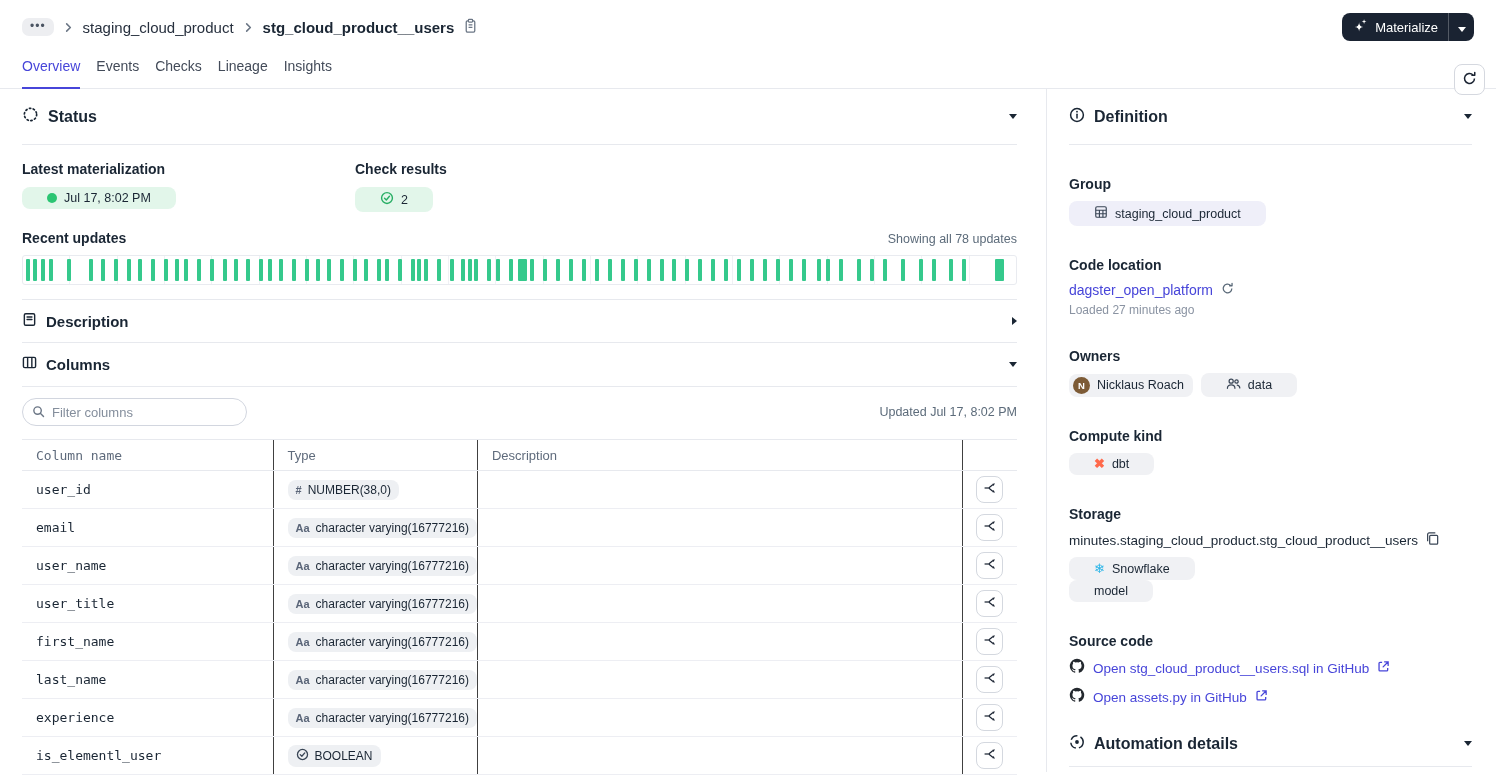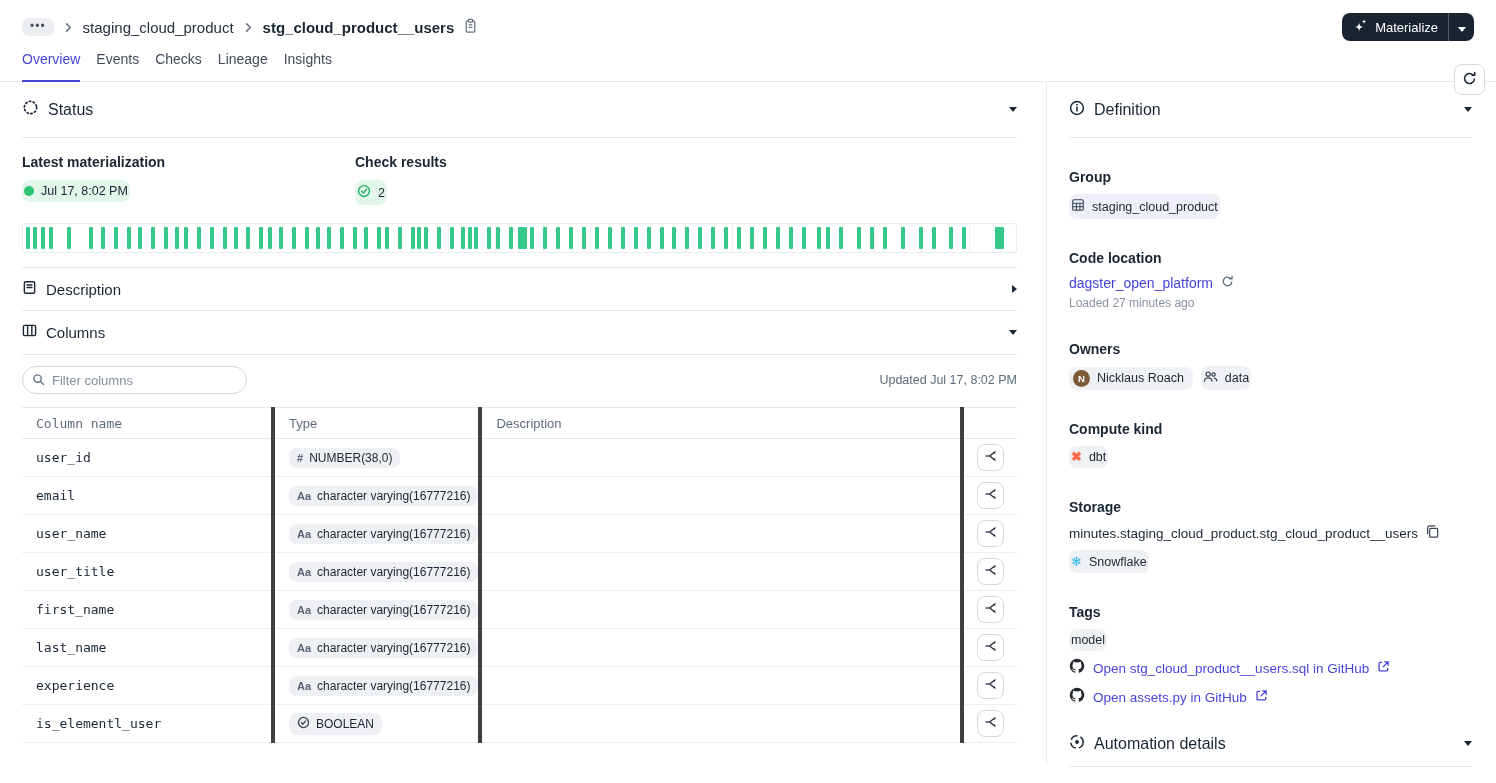--- a/index.html
+++ b/index.html
@@ -16,45 +16,45 @@
   .crumb-asset { font-weight:700; }
   .icon-btn { background:none; border:none; cursor:pointer; display:inline-flex; align-items:center; padding:0; }
 
   .materialize-split { display:flex; height:28px; border-radius:8px; overflow:hidden; background:var(--dark-button,#1A2332); }
   .mat-main { display:flex; align-items:center; gap:7px; background:transparent; border:none; color:#fff;
     font-size:13px; font-weight:500; padding:0 10px 0 11px; cursor:pointer; font-family:inherit; }
   .mat-caret { background:transparent; border:none; border-left:1px solid rgba(255,255,255,.25); width:26px;
     display:flex; align-items:center; justify-content:center; cursor:pointer; }
 
   
-  .tabs-row { display:flex; gap:16px; padding:0 22px; margin-top:4px; border-bottom:1px solid #E7E9EE;text-align:center; }
+  .tabs-row { display:flex; gap:16px; padding:0 22px; margin-top:11px; border-bottom:1px solid #E7E9EE;text-align:center; }
   .tab { font-size:14px; color:#434B59; padding:6px 0 13px; cursor:pointer; border-bottom:2px solid transparent; margin-bottom:-1px; }
   .tab.active { color:var(--accent,#4745D9); border-bottom-color:var(--accent,#4745D9); }
   .refresh-btn { position:absolute; top:64px; right:11px; width:31px; height:31px; border:1px solid #D5D8DF;
     border-radius:8px; background:#fff; display:flex; align-items:center; justify-content:center; cursor:pointer; }
 
   
   .content { display:flex; height:683px; }
   .left-panel  { width:1047px; border-right:1px solid #E7E9EE; padding:0 29px 0 22px; }
   .right-panel { flex:1; padding:0 24px 0 22px; }
 
   .section-header { display:flex; align-items:center; gap:9px; height:56px; border-bottom:1px solid #E7E9EE; }
   .section-header.small { height:44px; }
-  .section-title { font-size:16px; font-weight:400; }
+  .section-title { font-size:16px; font-weight:700; }
   .spacer { flex:1; }
   .caret-down { width:0; height:0; border-left:4.5px solid transparent; border-right:4.5px solid transparent;
     border-top:5px solid #1A2634; cursor:pointer; }
   .caret-right { width:0; height:0; border-top:4.5px solid transparent; border-bottom:4.5px solid transparent;
     border-left:5px solid #1A2634; cursor:pointer; }
 
   
   .status-content { padding:16px 0 14px; border-bottom:0; }
   .status-grid { display:grid; grid-template-columns:333px 1fr; }
   .field-label { font-size:14px; font-weight:700; margin-bottom:10px; }
-  .badge { display:inline-flex; align-items:center; gap:7px; border-radius:8px; padding:4px 2px; font-size:12.5px; }
+  .badge { display:inline-flex; align-items:center; gap:7px; border-radius:8px; padding:4px 25px; font-size:12.5px; }
   .badge.green { background:#E2F6EA; }
   .badge.gray  { background:#F0F1F4; }
   .badge.lavender { background:#ECEBFB; color:var(--accent,#4745D9); }
   .badge.groupish { background:#EFEFF9; }
   .green-dot { width:10px; height:10px; border-radius:50%; background:var(--green,#2BC573); }
 
   .updates-block { margin-top:18px; }
   .updates-head { display:flex; justify-content:space-between; align-items:baseline; }
   .updates-summary { font-size:12.5px; color:#5C6B7A; }
   .updates-strip { position:relative; height:30px; margin-top:9px; border:1px solid #E9EBF0; border-radius:3px; background:#fff; }
@@ -70,21 +70,21 @@
   .filter-wrap { position:relative; width:225px; }
   .filter-wrap svg { position:absolute; left:10px; top:7px; }
   .filter-input { width:225px; height:28px; border:1px solid #D2D6DF; border-radius:14px; padding:0 10px 0 29px;
     font-size:13px; font-family:inherit; color:#1A2634; outline:none; }
   .filter-input::placeholder { color:#848E9C; }
   .updated-text { font-size:12.5px; color:#5C6B7A; }
 
   table.columns-table { width:100%; border-collapse:collapse; font-size:13px; }
   .columns-table th { height:31px; font-weight:400; color:#5F6B7C; text-align:left; padding-left:14px;
     border-top:1px solid #E7E9EE; border-bottom:1px solid #E7E9EE; }
-  .columns-table th + th, .columns-table td + td { border-left:4px solid #404040;margin-left:12px; }
+  .columns-table th + th, .columns-table td + td { border-left:1px solid #404040;margin-left:12px; }
   .columns-table td { height:38px; padding-left:14px; border-bottom:1px solid #EDEEF3; }
   .col-name { width:251px; font-family:"DejaVu Sans Mono", monospace; font-size:13px; }
   .col-type { width:192px; }
   .col-desc { }
   .col-act  { width:55px; text-align:center; padding-left:0 !important; }
   .type-badge { display:inline-flex; align-items:center; gap:6px; background:#EEF0F3; border-radius:8px;
     padding:3px 8px; font-size:12px; color:#1A2634; white-space:nowrap; }
   .ti { font-size:11px; color:#5A6578; font-weight:700; }
   .row-act { width:27px; height:27px; border:1px solid #D4D8DF; border-radius:8px; background:#fff;
     display:inline-flex; align-items:center; justify-content:center; cursor:pointer; }
@@ -188,20 +188,24 @@
               <span><svg width="14" height="14" viewBox="0 0 16 16" fill="none" stroke="#27AE64" stroke-width="1.6">
                     <circle cx="8" cy="8" r="6.2"></circle>
                     <path d="M5.2 8.2l2 2 3.6-4.2" stroke-linecap="round" stroke-linejoin="round"></path>
                   </svg></span>
               <span>2</span>
             </span>
           </div>
         </div>
 
         <div class="updates-block">
+          <div class="updates-head">
+            <span class="field-label" style="margin-bottom:0">Recent updates</span>
+            <span class="updates-summary">Showing all 78 updates</span>
+          </div>
           <div class="updates-strip">
             <div class="strip-cells">
                 <div class="strip-cell"></div>
                 <div class="strip-cell"></div>
                 <div class="strip-cell"></div>
                 <div class="strip-cell"></div>
                 <div class="strip-cell"></div>
                 <div class="strip-cell"></div>
                 <div class="strip-cell"></div>
                 <div class="strip-cell"></div>
@@ -560,25 +564,25 @@
               </svg></span>
         </button>
       </div>
       <div class="mt4" style="margin-top:8px">
         <span class="badge gray">
           <span class="snow">❄</span>
           <span>Snowflake</span>
         </span>
       </div>
 
-      <div class="rp-label">Tags</div>
       <span class="badge gray">
         <span>model</span>
       </span>
 
+      <div class="rp-label">Source code</div>
       <div class="src-row">
         <span><svg width="16" height="16" viewBox="0 0 16 16" fill="#24292F">
               <path d="M8 .8a7.2 7.2 0 0 0-2.28 14.03c.36.07.49-.16.49-.35v-1.23c-2 .44-2.42-.96-2.42-.96-.33-.83-.8-1.05-.8-1.05-.65-.45.05-.44.05-.44.73.05 1.11.74 1.11.74.64 1.1 1.68.78 2.09.6.07-.47.25-.78.46-.96-1.6-.18-3.28-.8-3.28-3.55 0-.78.28-1.43.74-1.93-.08-.18-.32-.92.07-1.92 0 0 .6-.19 1.98.74a6.9 6.9 0 0 1 3.6 0c1.38-.93 1.98-.74 1.98-.74.39 1 .15 1.74.07 1.92.46.5.74 1.15.74 1.93 0 2.76-1.68 3.37-3.29 3.55.26.22.49.66.49 1.33v1.97c0 .19.13.42.5.35A7.2 7.2 0 0 0 8 .8z"></path>
             </svg></span>
         <span class="link">Open stg_cloud_product__users.sql in GitHub</span>
         <span><svg width="13" height="13" viewBox="0 0 14 14" fill="none" stroke="#4745D9" stroke-width="1.4">
               <path d="M5.5 2.5H3.2a1 1 0 0 0-1 1v7.3a1 1 0 0 0 1 1h7.3a1 1 0 0 0 1-1V8.5"></path>
               <path d="M8.2 2h3.8v3.8M11.8 2.2L6.6 7.4" stroke-linecap="round"></path>
             </svg></span>
       </div>

